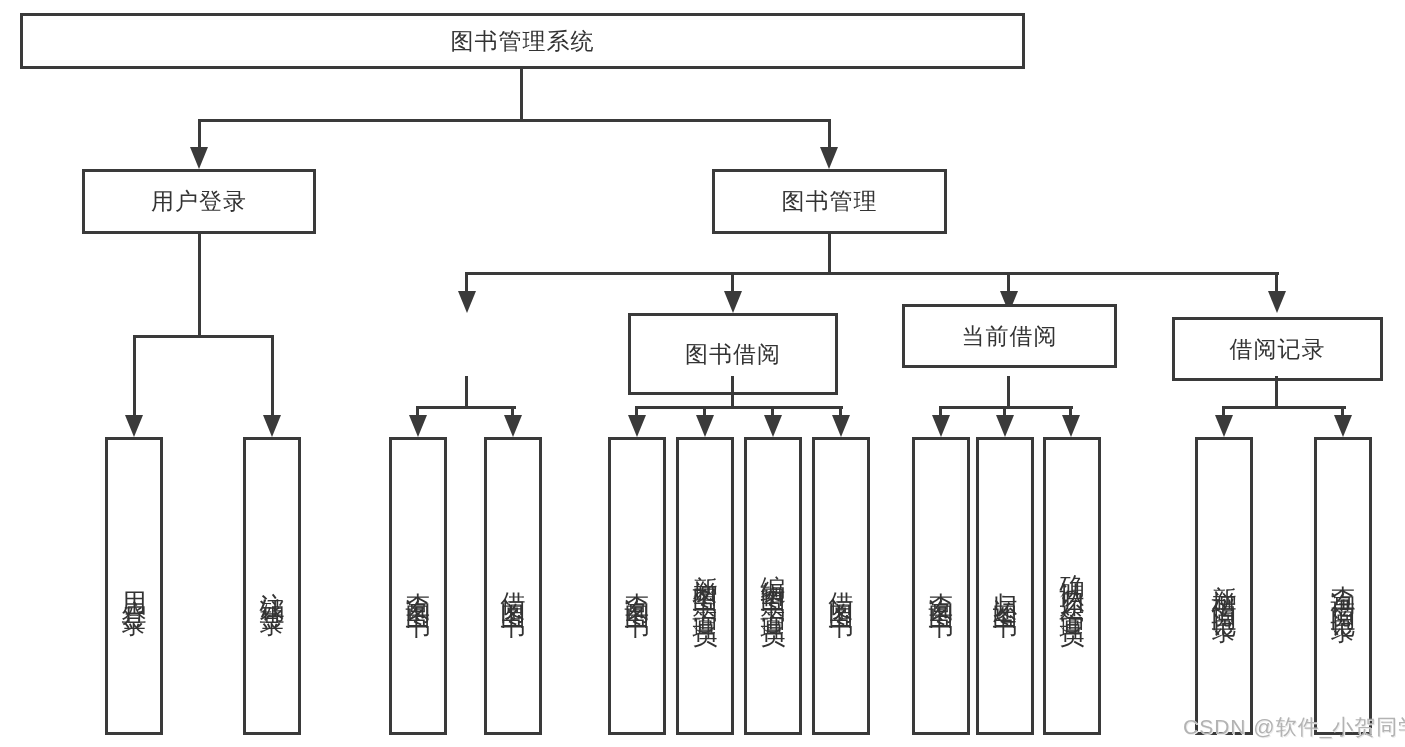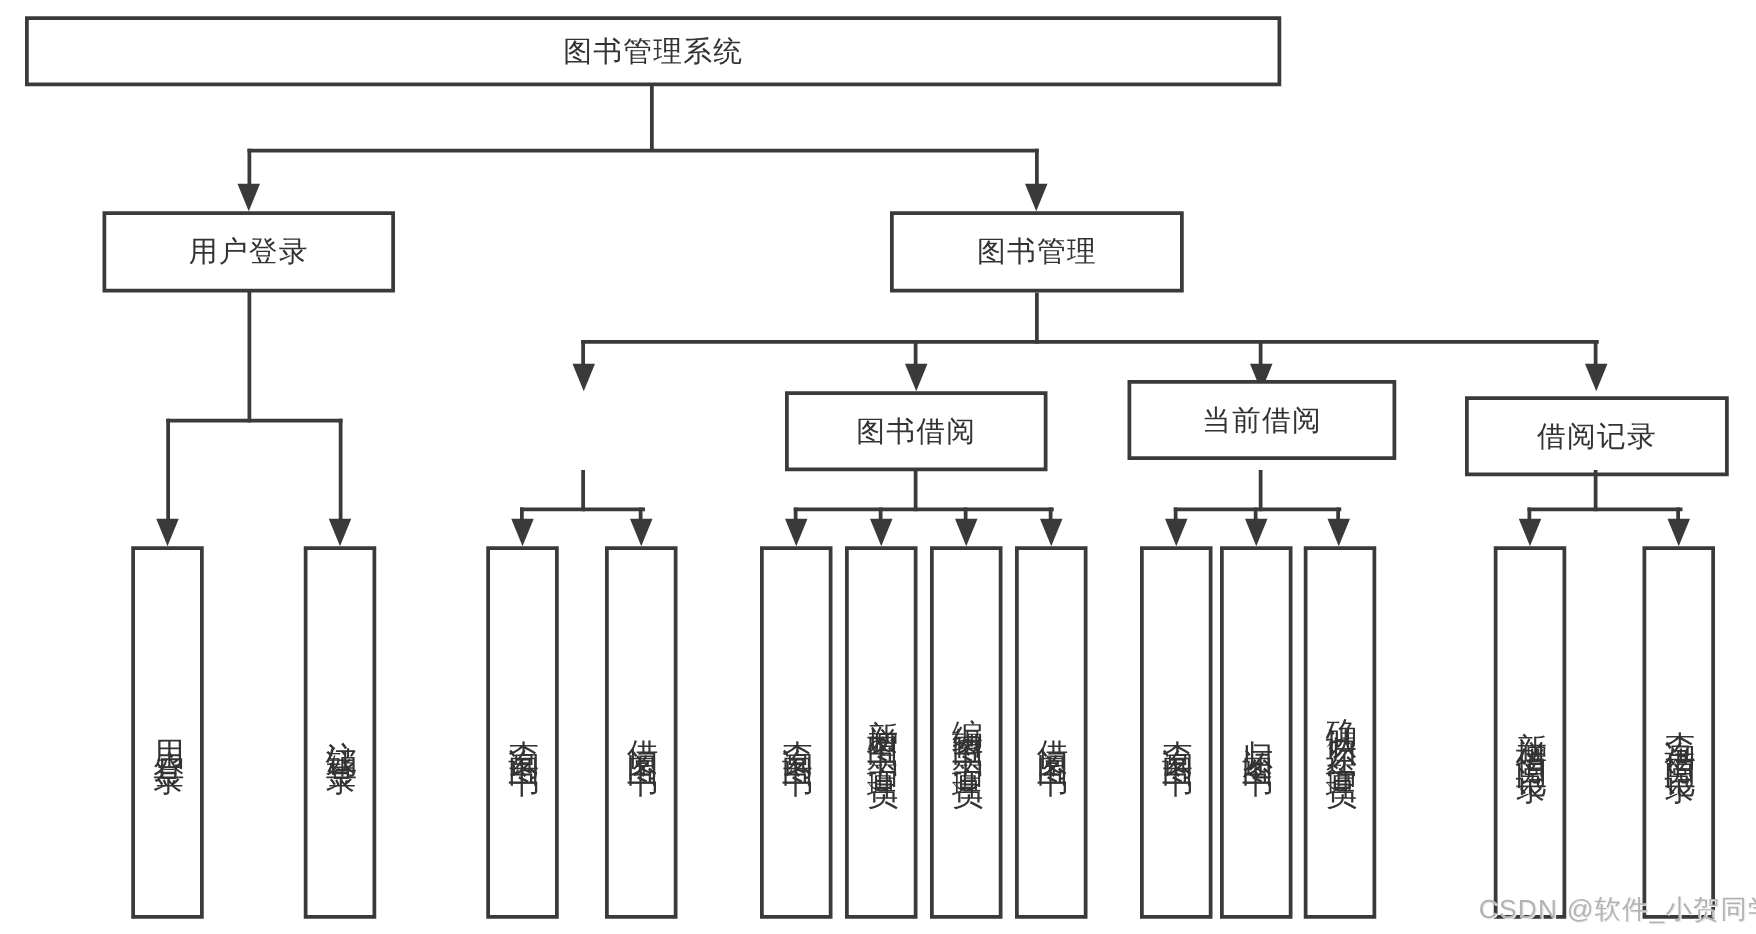--- a/index.html
+++ b/index.html
@@ -87,21 +87,21 @@
   <div class="hl" style="left:465px;top:272px;width:814px"></div>
   <div class="vl" style="left:465px;top:272px;height:21px"></div>
   <div class="ar" style="left:458px;top:291px"></div>
   <div class="vl" style="left:731px;top:272px;height:21px"></div>
   <div class="ar" style="left:724px;top:291px"></div>
   <div class="vl" style="left:1007px;top:272px;height:21px"></div>
   <div class="ar" style="left:1000px;top:291px"></div>
   <div class="vl" style="left:1275px;top:272px;height:21px"></div>
   <div class="ar" style="left:1268px;top:291px"></div>
 
-  <div class="node hbox" style="left:628px;top:313px;width:210px;height:64px">图书借阅</div>
+  <div class="node hbox" style="left:628px;top:313px;width:210px;height:82px">图书借阅</div>
   <div class="node hbox" style="left:902px;top:304px;width:215px;height:64px">当前借阅</div>
   <div class="node hbox" style="left:1172px;top:317px;width:211px;height:64px">借阅记录</div>
 
   <div class="vl" style="left:465px;top:376px;height:33px"></div>
   <div class="hl" style="left:416px;top:406px;width:100px"></div>
   <div class="vl" style="left:416px;top:406px;height:11px"></div>
   <div class="ar" style="left:409px;top:415px"></div>
   <div class="vl" style="left:511px;top:406px;height:11px"></div>
   <div class="ar" style="left:504px;top:415px"></div>
 

